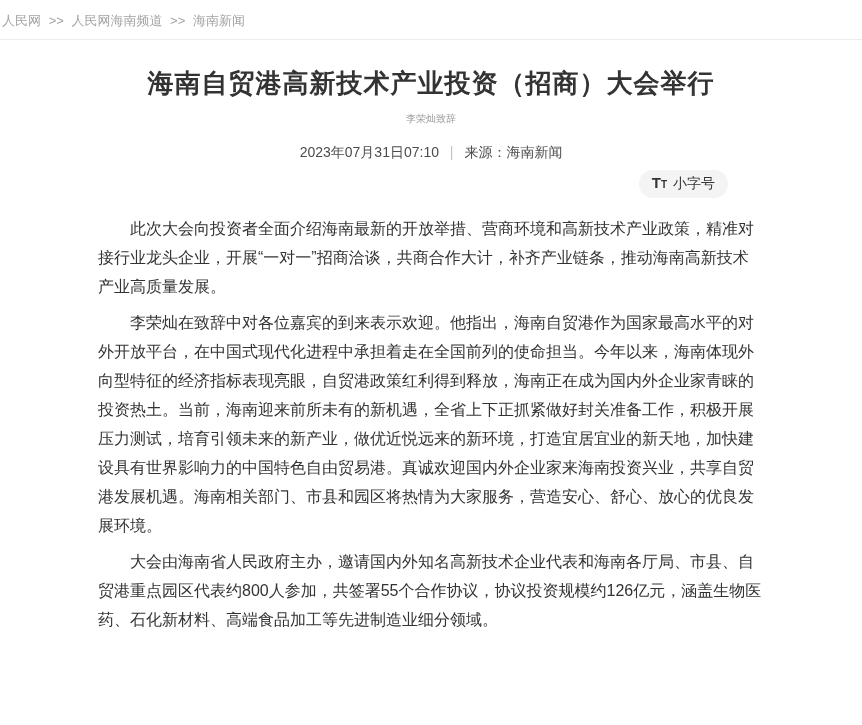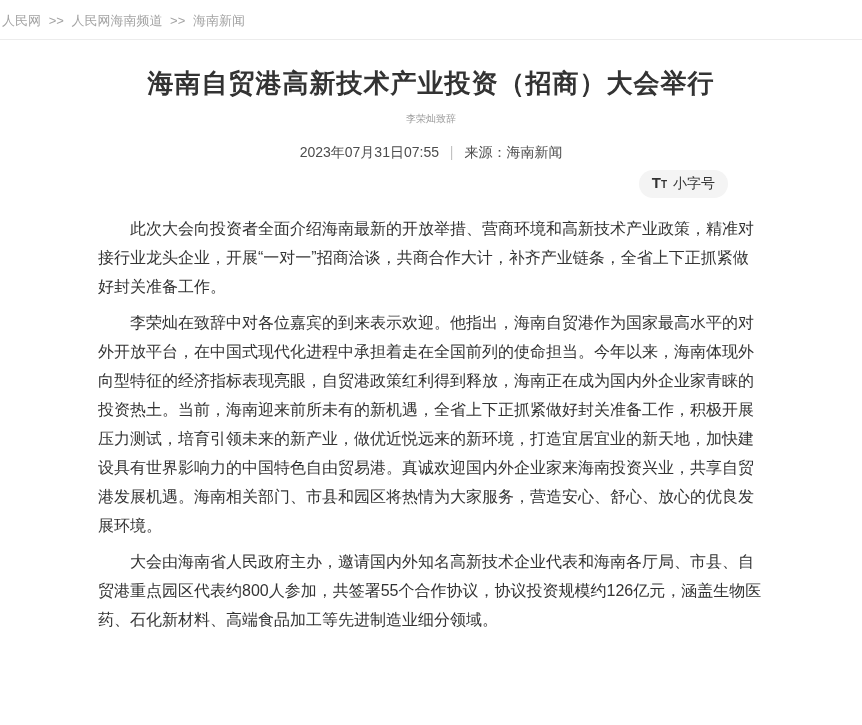--- a/index.html
+++ b/index.html
@@ -99,37 +99,37 @@
 
   <div class="divider"></div>
 
   <div class="article">
 
     <h1 class="title">海南自贸港高新技术产业投资（招商）大会举行</h1>
 
     <div class="subtitle">李荣灿致辞</div>
 
     <div class="meta">
-      <span>2023年07月31日07:55</span>
+      <span>2023年07月31日07:10</span>
       <span class="sep">|</span>
       <span>来源：</span><span>海南新闻</span>
     </div>
 
     <div class="toolbar">
       <button class="font-btn">
         <span class="tt">
             <span class="t1">T</span>
             <span class="t2">T</span>
           </span>
         <span>小字号</span>
       </button>
     </div>
 
     <div class="content">
-      <p>此次大会向投资者全面介绍海南最新的开放举措、营商环境和高新技术产业政策，精准对接行业龙头企业，开展“一对一”招商洽谈，共商合作大计，补齐产业链条，全省上下正抓紧做好封关准备工作。</p>
+      <p>此次大会向投资者全面介绍海南最新的开放举措、营商环境和高新技术产业政策，精准对接行业龙头企业，开展“一对一”招商洽谈，共商合作大计，补齐产业链条，推动海南高新技术产业高质量发展。</p>
       <p>李荣灿在致辞中对各位嘉宾的到来表示欢迎。他指出，海南自贸港作为国家最高水平的对外开放平台，在中国式现代化进程中承担着走在全国前列的使命担当。今年以来，海南体现外向型特征的经济指标表现亮眼，自贸港政策红利得到释放，海南正在成为国内外企业家青睐的投资热土。当前，海南迎来前所未有的新机遇，全省上下正抓紧做好封关准备工作，积极开展压力测试，培育引领未来的新产业，做优近悦远来的新环境，打造宜居宜业的新天地，加快建设具有世界影响力的中国特色自由贸易港。真诚欢迎国内外企业家来海南投资兴业，共享自贸港发展机遇。海南相关部门、市县和园区将热情为大家服务，营造安心、舒心、放心的优良发展环境。</p>
       <p>大会由海南省人民政府主办，邀请国内外知名高新技术企业代表和海南各厅局、市县、自贸港重点园区代表约800人参加，共签署55个合作协议，协议投资规模约126亿元，涵盖生物医药、石化新材料、高端食品加工等先进制造业细分领域。</p>
 
     </div>
 
   </div>
 
 </div>
 
 </body></html>

